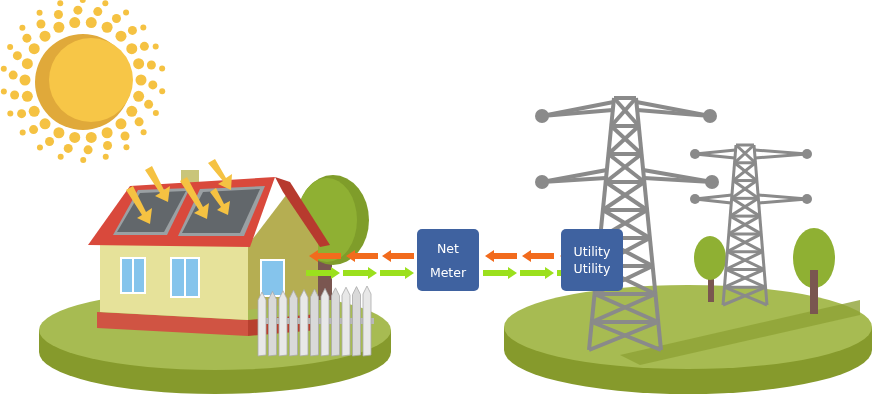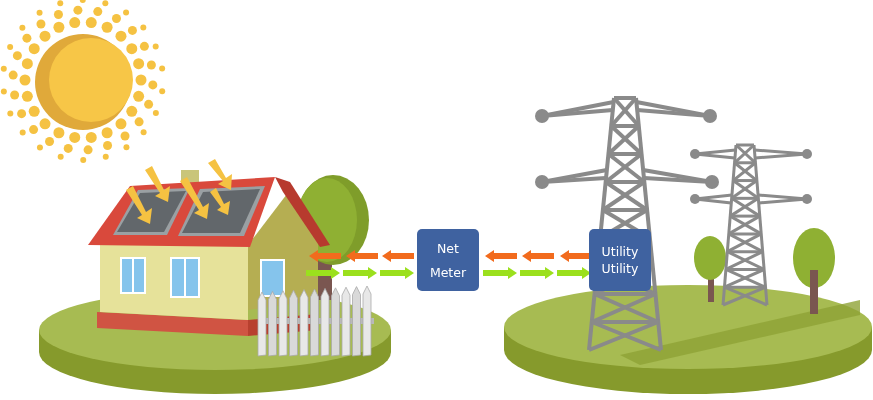--- a/index.html
+++ b/index.html
@@ -4,21 +4,21 @@
   <style>
     html, body { margin: 0; padding: 0; background: #ffffff; }
     body { width: 873px; height: 400px; position: relative; overflow: hidden; font-family: "Liberation Sans", sans-serif; }
     #scene { position: absolute; left: 0; top: 0; width: 873px; height: 400px; }
     .label-box {
       position: absolute; background: #3f62a0; border-radius: 5px;
       color: #ffffff; display: flex; flex-direction: column; align-items: center; justify-content: center;
       font-family: "DejaVu Sans", sans-serif; font-size: 12.5px; line-height: 17px; text-align: center;
     }
     #net-meter { left: 417px; top: 229px; width: 62px; height: 62px; gap: 7px; }
-    #utility-system { left: 589px; top: 229px; width: 62px; height: 62px; }
+    #utility-system { left: 561px; top: 229px; width: 62px; height: 62px; }
   </style>
 </head>
 <body>
 
 <svg id="scene" width="873" height="400" viewBox="0 0 873 400" xmlns="http://www.w3.org/2000/svg">
 
   <g>
     <g id="sun-rays" fill="#f5c242">
         <circle cx="141" cy="80" r="5.5"></circle>
         <circle cx="138.65059246964086" cy="96.34048829680292" r="5.5"></circle>

